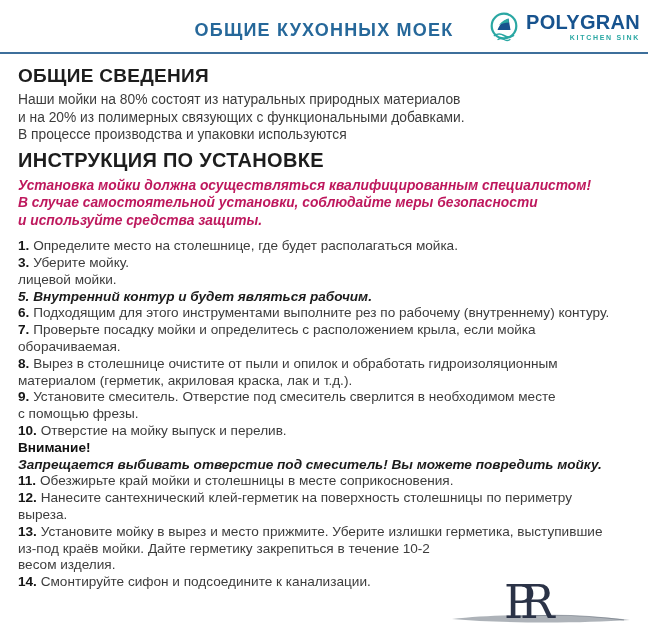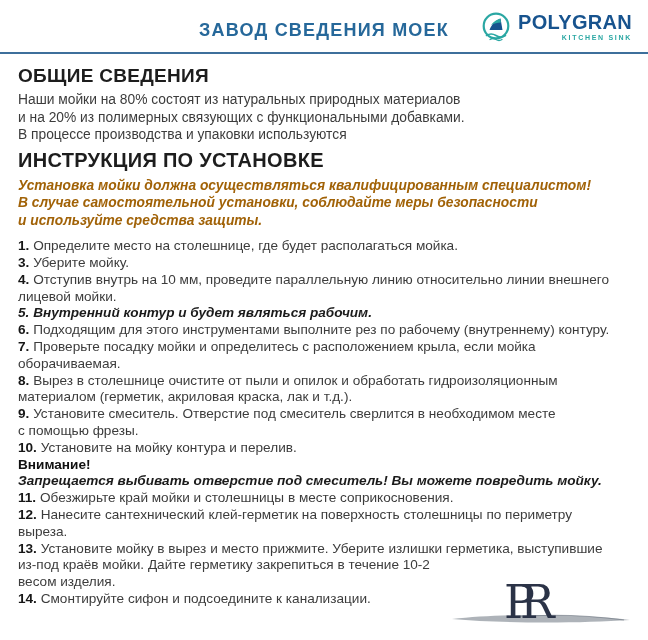--- a/index.html
+++ b/index.html
@@ -9,54 +9,54 @@
     overflow:hidden; position:relative;
     color:var(--body-text, #3c3c3c);
   }
   
   .header { position:relative; height:52px; border-bottom:2px solid var(--rule-blue, #3d6f9b); }
   .header-title {
     position:absolute; left:0; right:0; top:20px; text-align:center;
     font-size:18px; font-weight:bold; letter-spacing:1.2px;
     color:var(--header-blue, #26689a);
   }
-  .brand { position:absolute; right:16px; top:11px; display:flex; align-items:flex-start; gap:5px; background:#fff; padding-left:8px; }
+  .brand { position:absolute; right:8px; top:11px; display:flex; align-items:flex-start; gap:5px; background:#fff; padding-left:8px; }
   .brand-text { display:flex; flex-direction:column; align-items:flex-end; }
   .brand-name { font-size:20px; font-weight:800; line-height:22px; letter-spacing:0.3px; color:var(--brand-blue, #17538e); }
   .brand-tagline { font-size:7px; font-weight:bold; letter-spacing:1.7px; margin-top:1px; color:var(--teal, #2aa7a3); }
   
   .content { padding:0 18px; position:relative; }
   .h-general {
     margin:11px 0 4px; font-size:19px; font-weight:800; letter-spacing:0.3px;
     color:var(--heading-dark, #1d1d1d);
   }
   .para .line { font-size:13.8px; line-height:17.5px; white-space:nowrap; }
   .h-install {
     margin:5px 0 5px; font-size:20px; font-weight:800; letter-spacing:0.3px;
     color:var(--heading-dark, #1d1d1d);
   }
   .intro .line {
     font-size:13.8px; line-height:17.6px; font-weight:bold; font-style:italic;
-    color:#a16207; white-space:nowrap;
+    color:#be185d; white-space:nowrap;
   }
   .steps { margin-top:9px; }
   .steps .line { font-size:13.6px; line-height:16.8px; white-space:nowrap; }
   .steps .n { font-weight:bold; color:#161616; }
   .steps .em span { font-weight:bold; font-style:italic; color:#1b1b1b; }
   .att-label span { font-weight:bold; color:#111111; }
   .att-text  span { font-weight:bold; font-style:italic; color:#1b1b1b; }
   
   .watermark { position:absolute; right:14px; bottom:10px; width:186px; height:62px; }
   .watermark svg text { font-family:"DejaVu Serif", serif; }
 </style>
 </head>
 <body>
 
 <div class="header">
-  <div class="header-title">ЗАВОД СВЕДЕНИЯ МОЕК</div>
+  <div class="header-title">ОБЩИЕ КУХОННЫХ МОЕК</div>
   <div class="brand">
     <span>
       <svg width="34" height="36" viewBox="0 0 34 36">
         <circle cx="17" cy="15" r="12.3" fill="none" stroke="#2aa7a3" stroke-width="2.2"></circle>
         <path d="M10.5 19 L23.5 19 L21.5 7.5 C 16 10, 12.5 13.5, 10.5 19 Z" fill="#17538e"></path>
         <path d="M12 14 C 15 10.5, 18 8.8, 21.3 7.6 L 22 11.5 C 18.5 11.8, 15 12.6, 12 14 Z" fill="#2aa7a3"></path>
         <path d="M7.5 24.5 q 4.5 -3 9.5 0 q 4.5 3 9.5 0" stroke="#2aa7a3" stroke-width="1.6" fill="none" stroke-linecap="round"></path>
         <path d="M11 28.5 q 3 -2 6 0 q 3 2 6 0" stroke="#2aa7a3" stroke-width="1.3" fill="none" stroke-linecap="round"></path>
       </svg>
     </span>
@@ -79,31 +79,30 @@
   <div class="h-install">ИНСТРУКЦИЯ ПО УСТАНОВКЕ</div>
   <div class="intro">
     <div class="line">Установка мойки должна осуществляться квалифицированным специалистом!</div>
     <div class="line">В случае самостоятельной установки, соблюдайте меры безопасности</div>
     <div class="line">и используйте средства защиты.</div>
   </div>
 
   <div class="steps">
     <div class="line"><span class="n">1.</span> <span>Определите место на столешнице, где будет располагаться мойка.</span></div>
     <div class="line"><span class="n">3.</span> <span>Уберите мойку.</span></div>
-    <div class="line"><span class="n">4.</span> <span>Отступив внутрь на 10 мм, проведите параллельную линию относительно линии внешнего</span></div>
     <div class="line"><span>лицевой мойки.</span></div>
     <div class="line em"><span class="n">5.</span> <span>Внутренний контур и будет являться рабочим.</span></div>
     <div class="line"><span class="n">6.</span> <span>Подходящим для этого инструментами выполните рез по рабочему (внутреннему) контуру.</span></div>
     <div class="line"><span class="n">7.</span> <span>Проверьте посадку мойки и определитесь с расположением крыла, если мойка</span></div>
     <div class="line"><span>оборачиваемая.</span></div>
     <div class="line"><span class="n">8.</span> <span>Вырез в столешнице очистите от пыли и опилок и обработать гидроизоляционным</span></div>
     <div class="line"><span>материалом (герметик, акриловая краска, лак и т.д.).</span></div>
     <div class="line"><span class="n">9.</span> <span>Установите смеситель. Отверстие под смеситель сверлится в необходимом месте</span></div>
     <div class="line"><span>с помощью фрезы.</span></div>
-    <div class="line"><span class="n">10.</span> <span>Установите на мойку контура и перелив.</span></div>
+    <div class="line"><span class="n">10.</span> <span>Отверстие на мойку выпуск и перелив.</span></div>
 
     <div class="line att-label"><span>Внимание!</span></div>
     <div class="line att-text"><span>Запрещается выбивать отверстие под смеситель! Вы можете повредить мойку.</span></div>
 
     <div class="line"><span class="n">11.</span> <span>Обезжирьте край мойки и столешницы в месте соприкосновения.</span></div>
     <div class="line"><span class="n">12.</span> <span>Нанесите сантехнический клей-герметик на поверхность столешницы по периметру</span></div>
     <div class="line"><span>выреза.</span></div>
     <div class="line"><span class="n">13.</span> <span>Установите мойку в вырез и место прижмите. Уберите излишки герметика, выступившие</span></div>
     <div class="line"><span>из-под краёв мойки. Дайте герметику закрепиться в течение 10-2</span></div>
     <div class="line"><span>весом изделия.</span></div>

